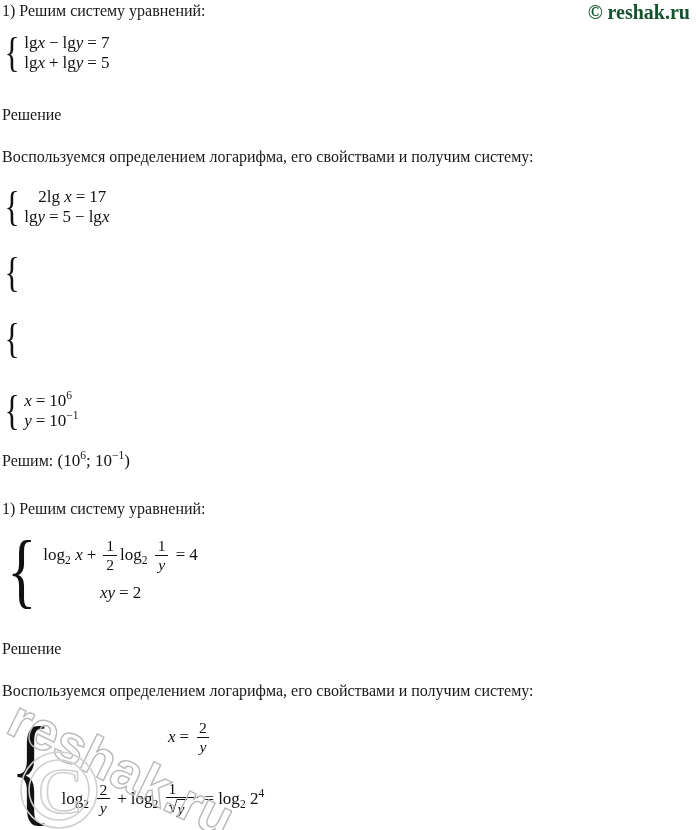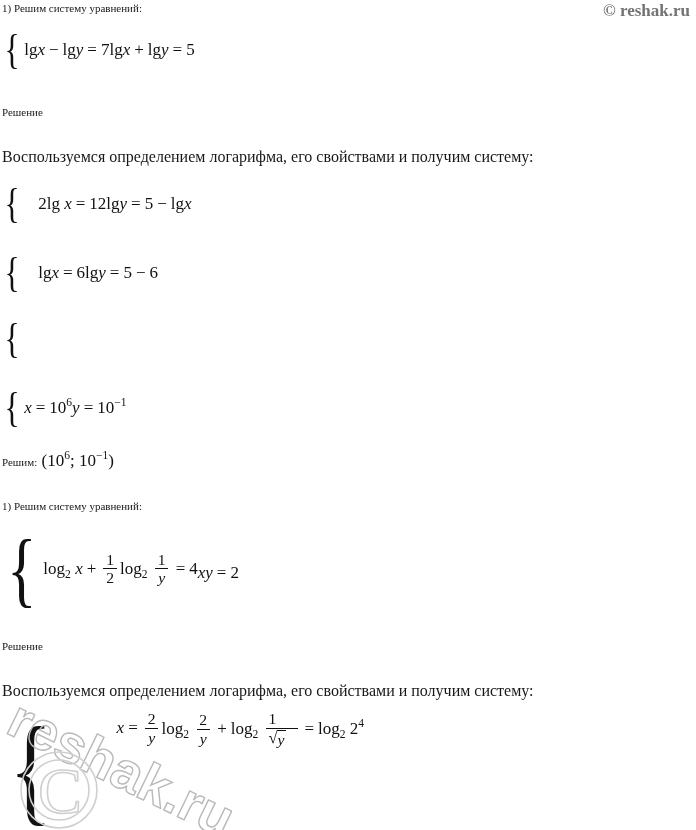--- a/index.html
+++ b/index.html
@@ -21,38 +21,38 @@
     width: 696px;
     height: 830px;
     overflow: hidden;
   }
 
   .watermark-corner {
     position: absolute;
     top: 1px;
     right: 6px;
     font-family: "Liberation Serif", "DejaVu Serif", serif;
-    font-size: 17px;
+    font-size: 20px;
     font-weight: 700;
-    color: #737373;
+    color: #14532d;
     letter-spacing: 0px;
     white-space: nowrap;
   }
 
   .line {
     position: absolute;
     left: 2px;
     font-size: 17px;
     line-height: 1.1;
     white-space: nowrap;
   }
 
   .prose {
     font-family: "Liberation Serif", "DejaVu Serif", serif;
-    font-size: 11px;
+    font-size: 16px;
     color: #181818;
   }
 
   
   .math {
     font-family: "Liberation Serif", "DejaVu Serif", serif;
     font-size: 17px;
     color: #111;
   }
   .it { font-style: italic; }
@@ -71,21 +71,21 @@
     margin-right: 2px;
     transform: scaleX(0.75);
     transform-origin: center;
   }
   .brace.tall {
     font-size: 82px;
     line-height: 0.75;
   }
   .rows {
     display: flex;
-    flex-direction: row;
+    flex-direction: column;
     justify-content: center;
   }
   .rows > div {
     line-height: 1.18;
     white-space: nowrap;
   }
   .r-indent { padding-left: 14px; }
   .r-indent2 { padding-left: 10px; }
   .r-center { text-align: center; font-family: Liberation Serif, serif; }
 
@@ -186,38 +186,30 @@
   </div>
 
   <div class="line prose" style="top:106px;">Решение</div>
 
   <div class="line prose" style="top:148px; font-size:16px;">Воспользуемся определением логарифма, его свойствами и получим систему:</div>
 
   <div class="brace-sys" style="top:187px; left:2px;">
     <span class="brace">{</span>
     <div class="rows math">
       <div class="r-indent">
-        <span>2</span><span>lg</span>&nbsp;<span class="it">x</span><span class="op">=</span><span>12</span>
+        <span>2</span><span>lg</span>&nbsp;<span class="it">x</span><span class="op">=</span><span>17</span>
       </div>
       <div>
         <span>lg</span><span class="it">y</span><span class="op">=</span><span>5</span><span class="op">−</span><span>lg</span><span class="it">x</span>
       </div>
     </div>
   </div>
 
   <div class="brace-sys" style="top:256px; left:2px;">
     <span class="brace">{</span>
-    <div class="rows math">
-      <div class="r-indent">
-        <span>lg</span><span class="it">x</span><span class="op">=</span><span>6</span>
-      </div>
-      <div>
-        <span>lg</span><span class="it">y</span><span class="op">=</span><span>5</span><span class="op">−</span><span>6</span>
-      </div>
-    </div>
   </div>
 
   <div class="brace-sys" style="top:322px; left:2px;">
     <span class="brace">{</span>
   </div>
 
   <div class="brace-sys" style="top:391px; left:2px;">
     <span class="brace">{</span>
     <div class="rows math">
       <div>

